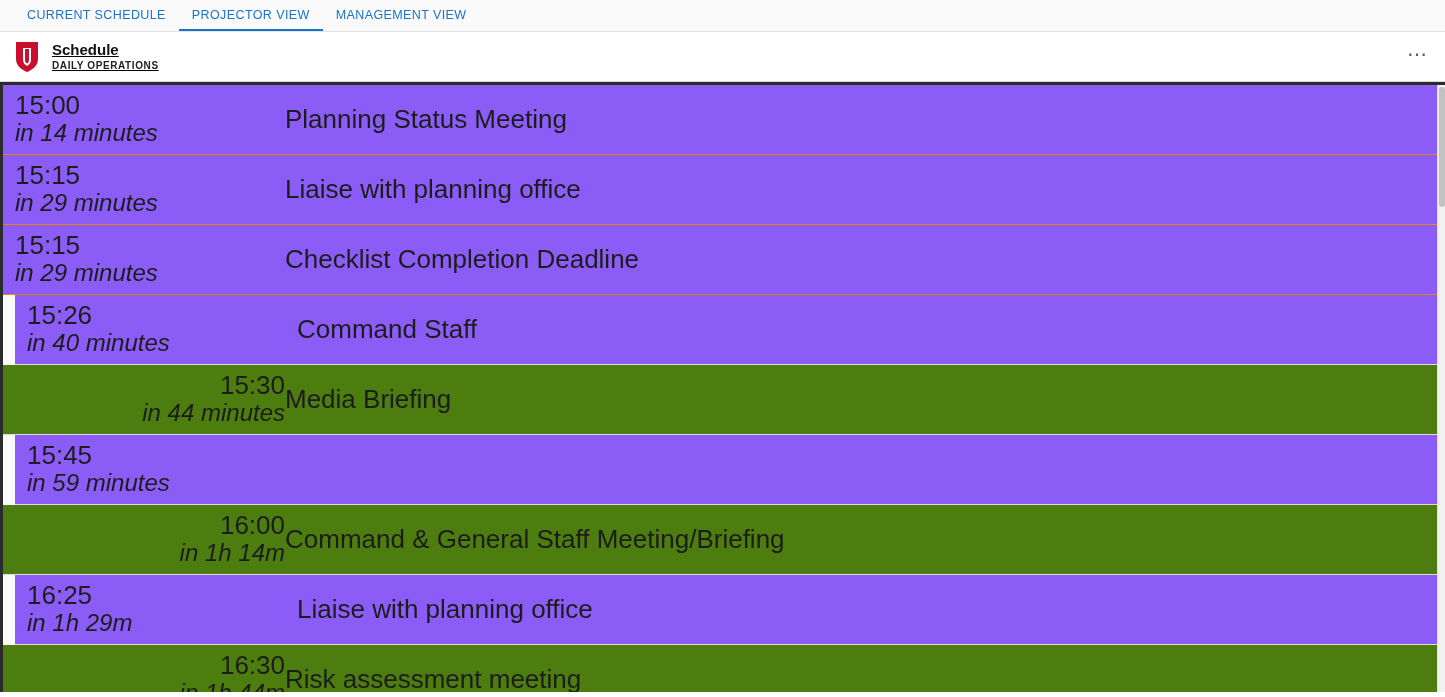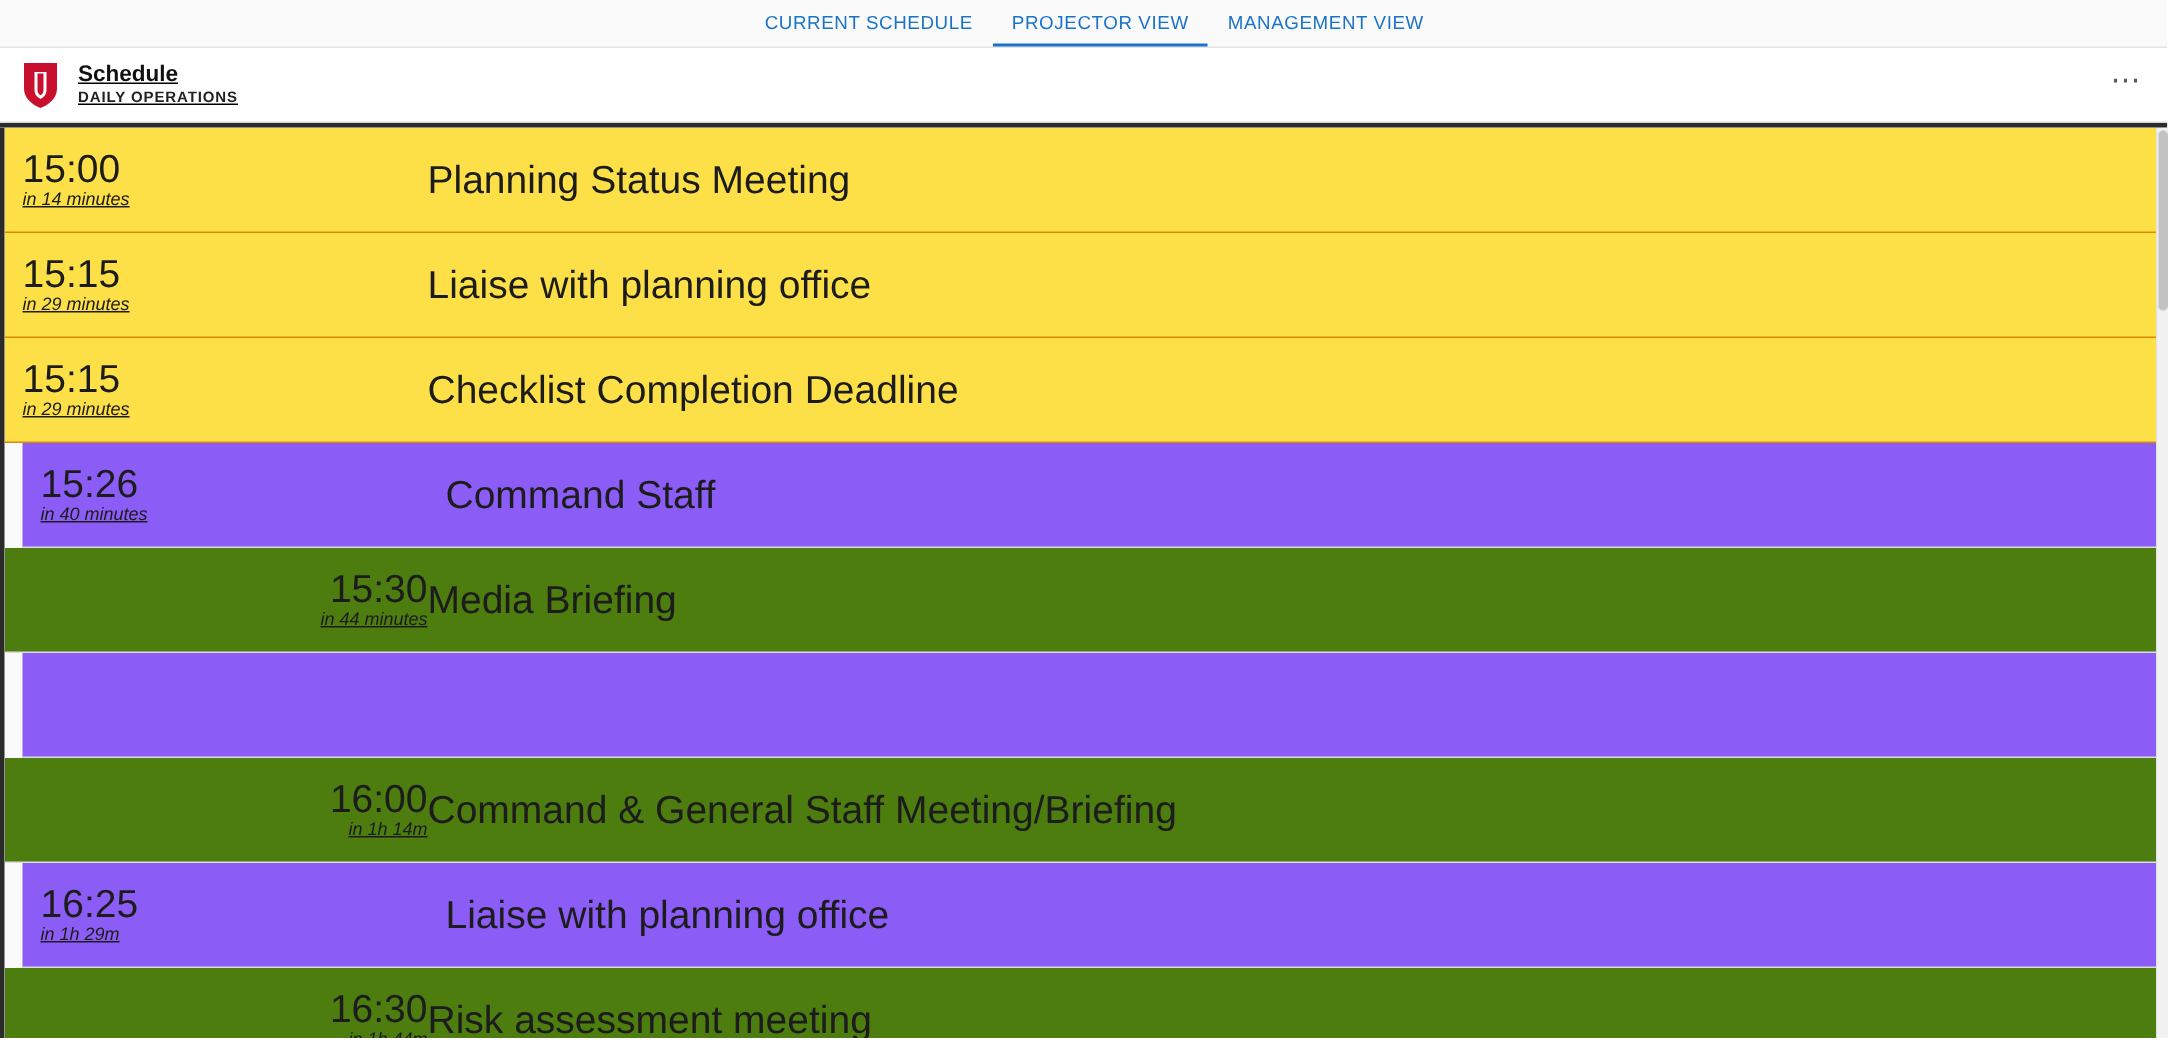--- a/index.html
+++ b/index.html
@@ -19,21 +19,20 @@
 
   
   .tabbar {
     height: 32px;
     display: flex;
     align-items: stretch;
     background: #fafafa;
     border-bottom: 1px solid #e3e3e3;
     padding-left: 14px;
     box-sizing: border-box;
-    justify-content: center;
   }
   .tab {
     display: flex;
     align-items: center;
     padding: 0 13px;
     font-size: 12.5px;
     letter-spacing: 0.4px;
     color: #1a73c8;
     text-transform: uppercase;
     font-weight: 500;
@@ -116,40 +115,39 @@
   .row {
     display: flex;
     align-items: center;
     height: 70px;
     box-sizing: border-box;
     border-bottom: 1px solid #dcdcdc;
     padding-left: 12px;
   }
   .row.alt { background: #4d7c0f; text-align: right; }
   .row.plain { background: #8b5cf6; margin-left: 12px; }
-  .row.hl { background: #fde047; border-bottom: 1px solid #e08900; }
+  .row.hl { background: #8b5cf6; border-bottom: 1px solid #e08900; }
   .time-col {
     width: 270px;
     flex: 0 0 auto;
     display: flex;
     flex-direction: column;
     justify-content: center;
   }
   .time-main {
     font-size: 26px;
     color: #1c1c1c;
     line-height: 1.05;
     font-weight: 400;
   }
   .time-rel {
-    font-size: 12px;
+    font-size: 24px;
     font-style: italic;
     color: #1c1c1c;
     line-height: 1.15;
-    text-decoration: underline;
   }
   .event-title {
     font-size: 26px;
     color: #1c1c1c;
     font-weight: 400;
     white-space: nowrap;
     overflow: hidden;
     text-overflow: ellipsis;
   }
 
@@ -244,20 +242,24 @@
 
       <div class="row alt">
         <div class="time-col">
           <div class="time-main">15:30</div>
           <div class="time-rel">in 44 minutes</div>
         </div>
         <div class="event-title">Media Briefing</div>
       </div>
 
       <div class="row plain">
+        <div class="time-col">
+          <div class="time-main">15:45</div>
+          <div class="time-rel">in 59 minutes</div>
+        </div>
       </div>
 
       <div class="row alt">
         <div class="time-col">
           <div class="time-main">16:00</div>
           <div class="time-rel">in 1h 14m</div>
         </div>
         <div class="event-title">Command &amp; General Staff Meeting/Briefing</div>
       </div>
 

